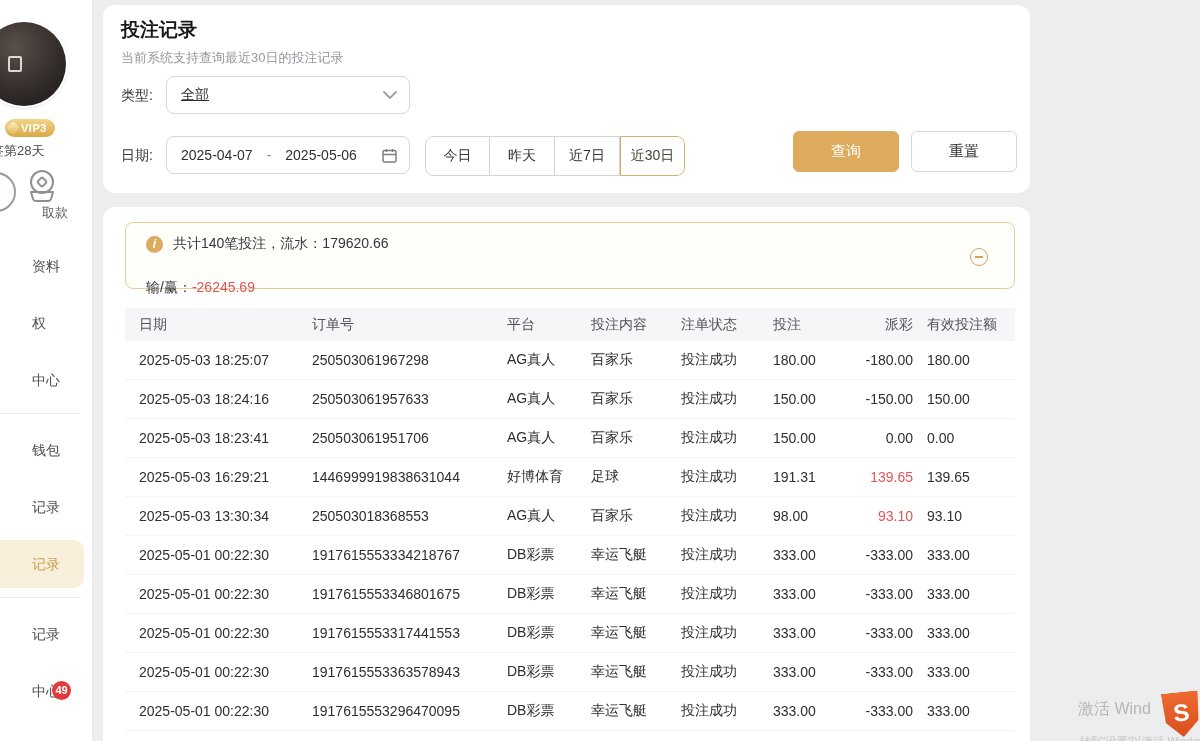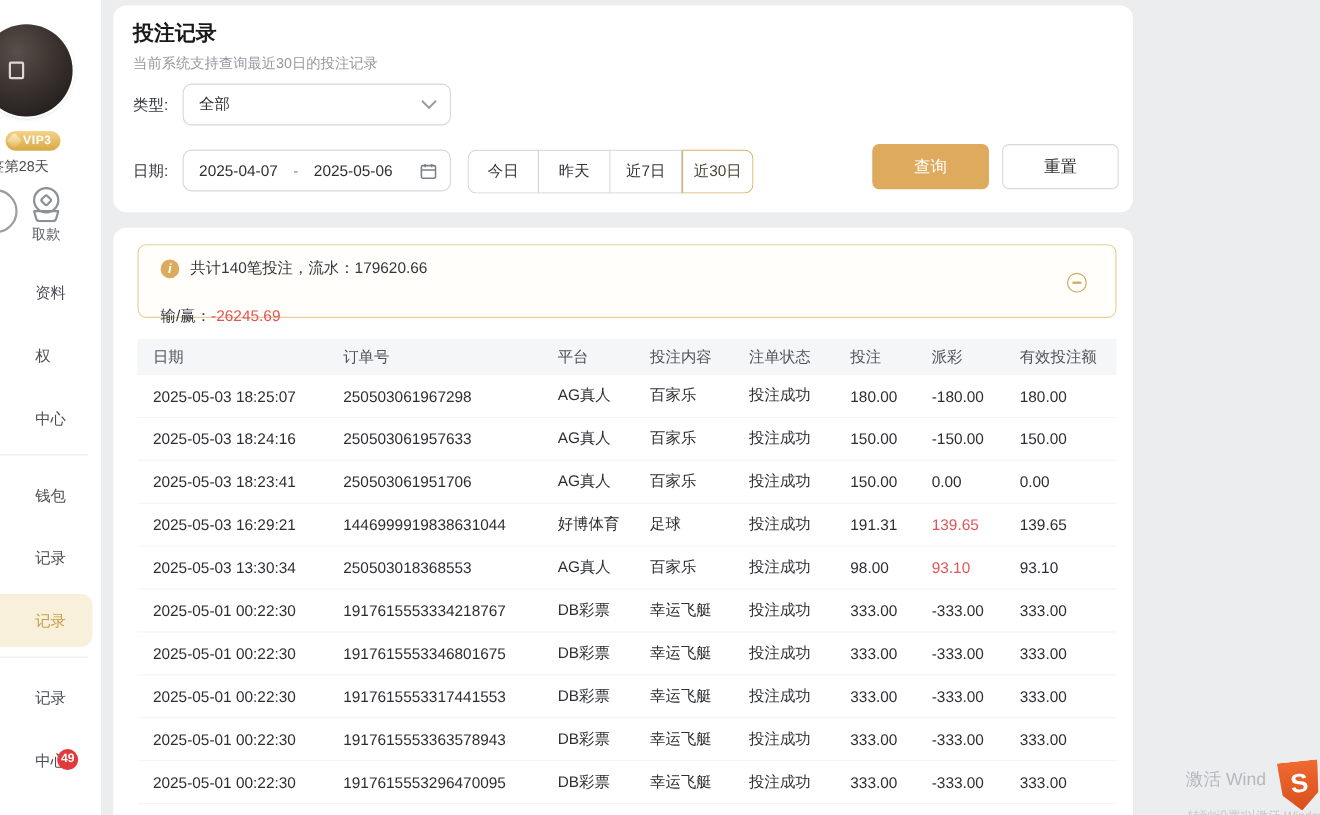--- a/index.html
+++ b/index.html
@@ -12,21 +12,21 @@
             background:radial-gradient(circle at 40% 30%, #5a4f49 0%, #3a3330 45%, #191513 100%);
             box-shadow:0 0 0 2px #fff,0 1px 4px rgba(0,0,0,.25); }
   .avatar .frame { position:absolute; left:26px; top:34px; width:14px; height:16px; border:2px solid rgba(255,255,255,.8); border-radius:2px; }
   .vip-badge { position:absolute; left:5px; top:119px; height:18px; padding:0 8px 0 16px; border-radius:9px;
                background:linear-gradient(180deg,#f3d489 0%,#d9a845 100%); color:#fff; font-size:11px; font-weight:bold;
                line-height:18px; letter-spacing:.5px; }
   .vip-badge .gem { position:absolute; left:3px; top:4px; width:10px; height:10px; background:linear-gradient(135deg,#fdf2cf,#e0b455); transform:rotate(45deg); border-radius:2px; }
   .signin-text { position:absolute; left:-9px; top:142px; font-size:13px; color:#4a4a4a; white-space:nowrap; }
   .quick-icons { position:absolute; left:0; top:168px; width:93px; height:62px; }
   .icon-partial { position:absolute; left:-24px; top:4px; width:40px; height:40px; border:2px solid #9a9da3; border-radius:50%; }
-  .withdraw { position:absolute; left:16px; top:0; width:52px; text-align:center; }
+  .withdraw { position:absolute; left:16px; top:0; width:52px; text-align:right; }
   .withdraw svg { display:block; margin:0 auto; }
   .withdraw-label { font-size:13px; color:#55585e; margin-top:2px; }
   .menu { position:absolute; left:0; top:242px; width:93px; }
   .menu-item { position:relative; height:48px; line-height:48px; font-size:14px; color:#4b4e54; padding-left:32px; white-space:nowrap; margin-bottom:9px; }
   .menu-item.active { background:#f9f0dc; color:#c79f4e; border-radius:0 10px 10px 0; width:84px; }
   .menu-divider { width:80px; height:1px; background:#ececee; margin:4px 0 12px 0; }
   .menu-badge { position:absolute; left:52px; top:14px; min-width:19px; height:19px; border-radius:10px; background:#e23a3a; color:#fff;
                 font-size:11px; font-weight:bold; line-height:19px; text-align:center; padding:0 2px; }
 
   
@@ -37,21 +37,21 @@
   
   .page-title { position:absolute; left:18px; top:12px; font-size:19px; font-weight:bold; color:#17181a; }
   .page-subtitle { position:absolute; left:18px; top:44px; font-size:13px; color:#94989e; }
   .form-label { position:absolute; font-size:14px; color:#33363b; }
   .lbl-type { left:18px; top:82px; }
   .lbl-date { left:18px; top:142px; }
   .select-box, .date-box { position:absolute; left:63px; width:244px; height:38px; border:1px solid #d5d7db; border-radius:8px;
                background:#fff; display:flex; align-items:center; padding:0 12px 0 14px; font-size:14px; color:#2f2f2f; cursor:pointer; }
   .select-box { top:71px; }
   .date-box { top:131px; }
-  .select-box .grow, .date-box .grow { flex:1; }
+  .select-box .grow, .date-box .grow { flex:1;text-decoration:underline; }
   .chev { margin-left:auto; }
   .date-box .d-sep { color:#8a8d92; margin:0 14px; }
   .date-box .cal { margin-left:auto; }
   .quick-group { position:absolute; left:322px; top:131px; height:40px; display:flex; border-radius:8px; overflow:hidden; }
   .quick-btn { width:65px; height:40px; border:1px solid #cfd2d6; border-left-width:0; background:#fff; font-size:14px; color:#33363b;
                display:flex; align-items:center; justify-content:center; cursor:pointer; font-family:inherit; }
   .quick-btn:first-child { border-left-width:1px; border-radius:8px 0 0 8px; }
   .quick-btn:last-child { border-radius:0 8px 8px 0; }
   .quick-btn.active { border:1px solid #d8b266; color:#4a4436; }
   .btn { position:absolute; top:126px; width:106px; height:41px; border-radius:6px; font-size:15px; cursor:pointer; font-family:inherit; }
@@ -67,21 +67,21 @@
   .sum-line2 .red { color:#e05555; }
   .collapse-ico { position:absolute; right:26px; top:25px; width:18px; height:18px; border:1.5px solid #cfa85c; border-radius:50%; cursor:pointer; }
   .collapse-ico::after { content:""; position:absolute; left:4px; top:7px; width:8px; height:1.5px; background:#cfa85c; }
 
   
   .tbl { position:absolute; left:22px; top:101px; width:890px; }
   .tbl-row { display:flex; align-items:center; height:39px; border-bottom:1px solid #f3f4f6; font-size:14px; color:#2c2e32; }
   .tbl-head { background:#f5f6f8; height:33px; border-bottom:none; color:#4e5258; }
   .cell { padding-left:14px; white-space:nowrap; overflow:hidden; }
   .c0 { width:173px; } .c1 { width:195px; } .c2 { width:84px; } .c3 { width:90px; }
-  .c4 { width:92px; } .c5 { width:74px; } .c6 { width:80px; } .c7 { flex:1; }
+  .c4 { width:92px; } .c5 { width:74px; } .c6 { width:80px;text-align:right; } .c7 { flex:1; }
   .cell.red { color:#e05555; }
 
   
   .win-mark { position:absolute; left:1078px; top:699px; font-size:16px; color:#b5b8bb; white-space:nowrap; }
   .win-mark2 { position:absolute; left:1080px; top:734px; font-size:11px; color:#c3c5c8; white-space:nowrap; }
   .shield { position:absolute; left:1163px; top:692px; width:37px; height:45px; transform:rotate(-6deg);
             background:linear-gradient(180deg,#ee6a30,#d94f1e);
             clip-path:polygon(0 0,100% 0,94% 66%,50% 100%,6% 66%); display:flex; align-items:center; justify-content:center; }
   .shield span { color:#fff; font-size:24px; font-weight:bold; line-height:1; margin-top:-4px; }
 </style>

